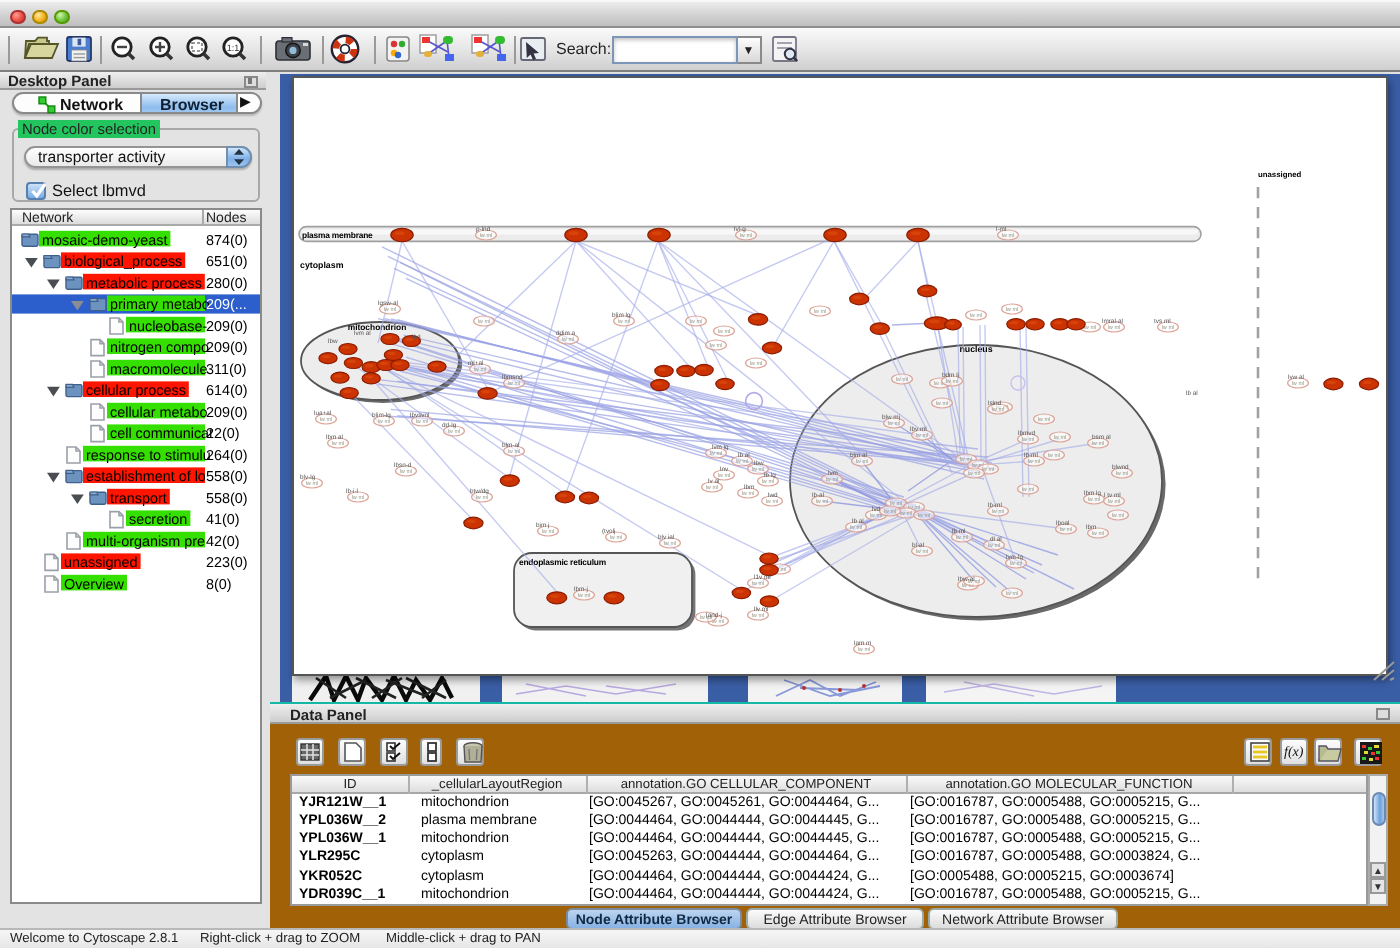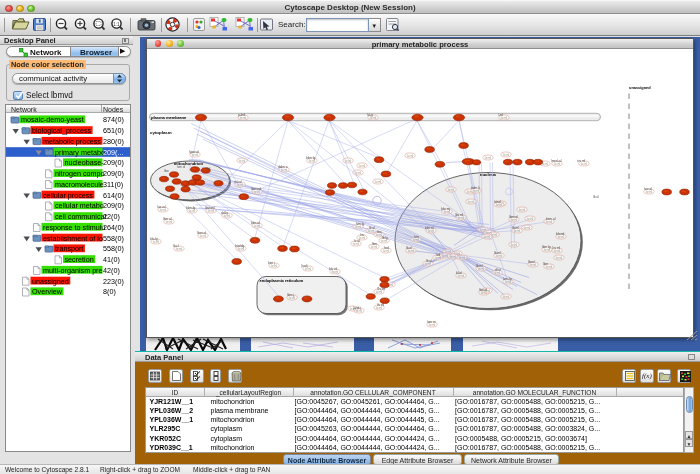--- a/index.html
+++ b/index.html
@@ -5,21 +5,20 @@
 html,body{width:700px;height:474px;overflow:hidden;}
 body{font-family:"Liberation Sans",sans-serif;background:#e2e2e2;position:relative;}
 .abs{position:absolute;}
 .tl{border-radius:50%;}
 </style></head><body>
 
 <div class="abs" style="left:0;top:0;width:700px;height:14px;background:linear-gradient(#ececec,#d2d2d2 55%,#bfbfbf);border-bottom:1px solid #8e8e8e;border-top:1px solid #f8f8f8;">
  <div class="abs tl" style="left:5px;top:3.5px;width:7.5px;height:7.5px;background:radial-gradient(circle at 35% 30%,#ff9d93,#ec5044 55%,#b03730);border:0.5px solid #a33;"></div>
  <div class="abs tl" style="left:16px;top:3.5px;width:7.5px;height:7.5px;background:radial-gradient(circle at 35% 30%,#ffe9a8,#f5b31f 55%,#c28a1a);border:0.5px solid #a80;"></div>
  <div class="abs tl" style="left:27px;top:3.5px;width:7.5px;height:7.5px;background:radial-gradient(circle at 35% 30%,#d3f3a9,#6fc53f 55%,#4f9a2e);border:0.5px solid #590;"></div>
- <div class="abs" style="left:0;top:2px;width:700px;text-align:center;font-size:8px;font-weight:bold;color:#2a2a2a;">Cytoscape Desktop (New Session)</div>
 </div>
 
 <div class="abs" style="left:0;top:14px;width:700px;height:22px;background:linear-gradient(#fafafa,#e2e2e2 60%,#cfcfcf);border-bottom:1px solid #7f7f7f;">
 <svg class="abs" style="left:0;top:0;" width="700" height="22" viewBox="0 0 700 22">
  <g stroke="#9a9a9a" stroke-width="1">
         <line x1="4.5" y1="4" x2="4.5" y2="18"></line>
         <line x1="50.5" y1="4" x2="50.5" y2="18"></line>
         <line x1="130.5" y1="4" x2="130.5" y2="18"></line>
         <line x1="161.5" y1="4" x2="161.5" y2="18"></line>
         <line x1="187.5" y1="4" x2="187.5" y2="18"></line>
@@ -133,24 +132,24 @@
  <svg class="abs" style="left:19px;top:11.5px;" width="9" height="9" viewBox="0 0 9 9">
    <line x1="2" y1="2" x2="7" y2="7" stroke="#2a2" stroke-width="1"></line>
    <rect x="0.5" y="0.5" width="3.4" height="3.4" fill="#3c3" stroke="#181" stroke-width="0.7"></rect>
    <rect x="5" y="5" width="3.4" height="3.4" fill="#3c3" stroke="#181" stroke-width="0.7"></rect>
  </svg>
  <div class="abs" style="left:30px;top:11.5px;font-size:8px;font-weight:bold;color:#111;">Network</div>
  <div class="abs" style="left:80px;top:11.5px;font-size:8px;font-weight:bold;color:#102030;">Browser</div>
  <div class="abs" style="left:120px;top:11px;font-size:7px;color:#111;">▶</div>
 
  <div class="abs" style="left:6px;top:28px;width:124px;height:37px;border:1px solid #a8a8a8;border-radius:3px;"></div>
- <div class="abs" style="left:9px;top:24px;background:#fdba74;padding:0 2px;font-size:7.4px;font-weight:bold;color:#222;">Node color selection</div>
+ <div class="abs" style="left:9px;top:24px;background:#22c55e;padding:0 2px;font-size:7.4px;font-weight:normal;color:#222;">Node color selection</div>
 
  <div class="abs" style="left:12px;top:36.5px;width:114px;height:11px;background:linear-gradient(#ffffff,#e9e9e9);border:1px solid #949494;border-radius:5.5px;box-shadow:0 1px 1px rgba(0,0,0,.25);"></div>
- <div class="abs" style="left:19px;top:38px;font-size:7.8px;color:#111;">communicat activity</div>
+ <div class="abs" style="left:19px;top:38px;font-size:7.8px;color:#111;">transporter activity</div>
  <div class="abs" style="left:112.5px;top:36.5px;width:13.5px;height:11px;background:linear-gradient(#cfe4fa,#7fb0e8 60%,#9cc4f0);border:1px solid #7090b0;border-radius:0 5.5px 5.5px 0;"></div>
  <svg class="abs" style="left:115px;top:37.5px;" width="9" height="9" viewBox="0 0 9 9">
   <path d="M4.5 0.5 L7 3.4 L2 3.4 Z" fill="#234"></path>
       <path d="M4.5 8.5 L7 5.6 L2 5.6 Z" fill="#234"></path>
  </svg>
 
  <div class="abs" style="left:13px;top:54.5px;width:9.5px;height:9.5px;background:linear-gradient(#cde2f8,#7aabe4);border:1px solid #5580b0;border-radius:2px;"></div>
  <svg class="abs" style="left:13.5px;top:54px;" width="11" height="11" viewBox="0 0 11 11">
       <path d="M2.2 5.5 L4.4 8 L8.6 2" fill="none" stroke="#fff" stroke-width="1.6"></path>
     </svg>
@@ -309,26 +308,20 @@
   <circle cx="22" cy="7" r="1" fill="#b33"></circle>
       <circle cx="40" cy="8" r="1" fill="#b33"></circle>
       <circle cx="52" cy="6" r="1" fill="#b33"></circle>
  </svg>
  <div class="abs" style="left:330px;top:301px;width:95px;height:14px;background:#f4f4f4;border-top:1px solid #888;"></div>
  <svg class="abs" style="left:334px;top:301px;" width="88" height="14" viewBox="0 0 88 14">
   <path d="M5 9 L30 5 L60 10 L84 6 M15 4 L50 11" stroke="#c0b4e4" stroke-width="0.7" fill="none"></path>
  </svg>
 
  <div class="abs" style="left:13px;top:1.5px;width:548px;height:300px;background:#fff;border:1px solid #555;box-shadow:1px 2px 4px rgba(0,0,0,.4);">
-  <div class="abs" style="left:0;top:0;width:546px;height:10px;background:linear-gradient(#f0f0f0,#d0d0d0 60%,#c2c2c2);border-bottom:1px solid #909090;">
-   <div class="abs tl" style="left:7.5px;top:1.8px;width:6.6px;height:6.6px;background:radial-gradient(circle at 35% 30%,#ff9d93,#eb4d40 55%,#b03730);"></div>
-   <div class="abs tl" style="left:19px;top:1.8px;width:6.6px;height:6.6px;background:radial-gradient(circle at 35% 30%,#ffe9a8,#f5b31f 55%,#c28a1a);"></div>
-   <div class="abs tl" style="left:30px;top:1.8px;width:6.6px;height:6.6px;background:radial-gradient(circle at 35% 30%,#d3f3a9,#6fc53f 55%,#4f9a2e);"></div>
-   <div class="abs" style="left:0;top:1.2px;width:546px;text-align:center;font-size:7.6px;font-weight:bold;color:#222;">primary metabolic process</div>
-  </div>
 <svg class="abs" style="left:0.5px;top:10.5px;" width="546" height="289" viewBox="147 47.5 546 289">
         <rect x="148.5" y="111.8" width="451" height="7.4" rx="3.7" fill="#ececec" stroke="#a0a0a0" stroke-width="0.8"></rect>
         <rect x="150" y="113.3" width="448" height="2.4" rx="1.2" fill="#f8f8f8"></rect>
         <ellipse cx="190.5" cy="180.5" rx="39.6" ry="19.5" fill="rgba(25,25,25,0.65)"></ellipse>
         <ellipse cx="189" cy="179" rx="39.5" ry="19.5" fill="#ededed" stroke="#555" stroke-width="0.9"></ellipse>
         <text x="187.5" y="163.6" font-size="4.2" font-weight="bold" text-anchor="middle" fill="#000" font-family="Liberation Sans">mitochondrion</text>
         <ellipse cx="488.8" cy="240.8" rx="93" ry="67.9" fill="rgba(25,25,25,0.65)"></ellipse>
         <ellipse cx="487" cy="239" rx="93" ry="68" fill="#ededed" stroke="#555" stroke-width="0.9"></ellipse>
         <text x="487" y="174.5" font-size="4.4" font-weight="bold" text-anchor="middle" fill="#000" font-family="Liberation Sans">nucleus</text>
         <rect x="257.7" y="276.7" width="89" height="37" rx="9" fill="rgba(25,25,25,0.6)"></rect>

